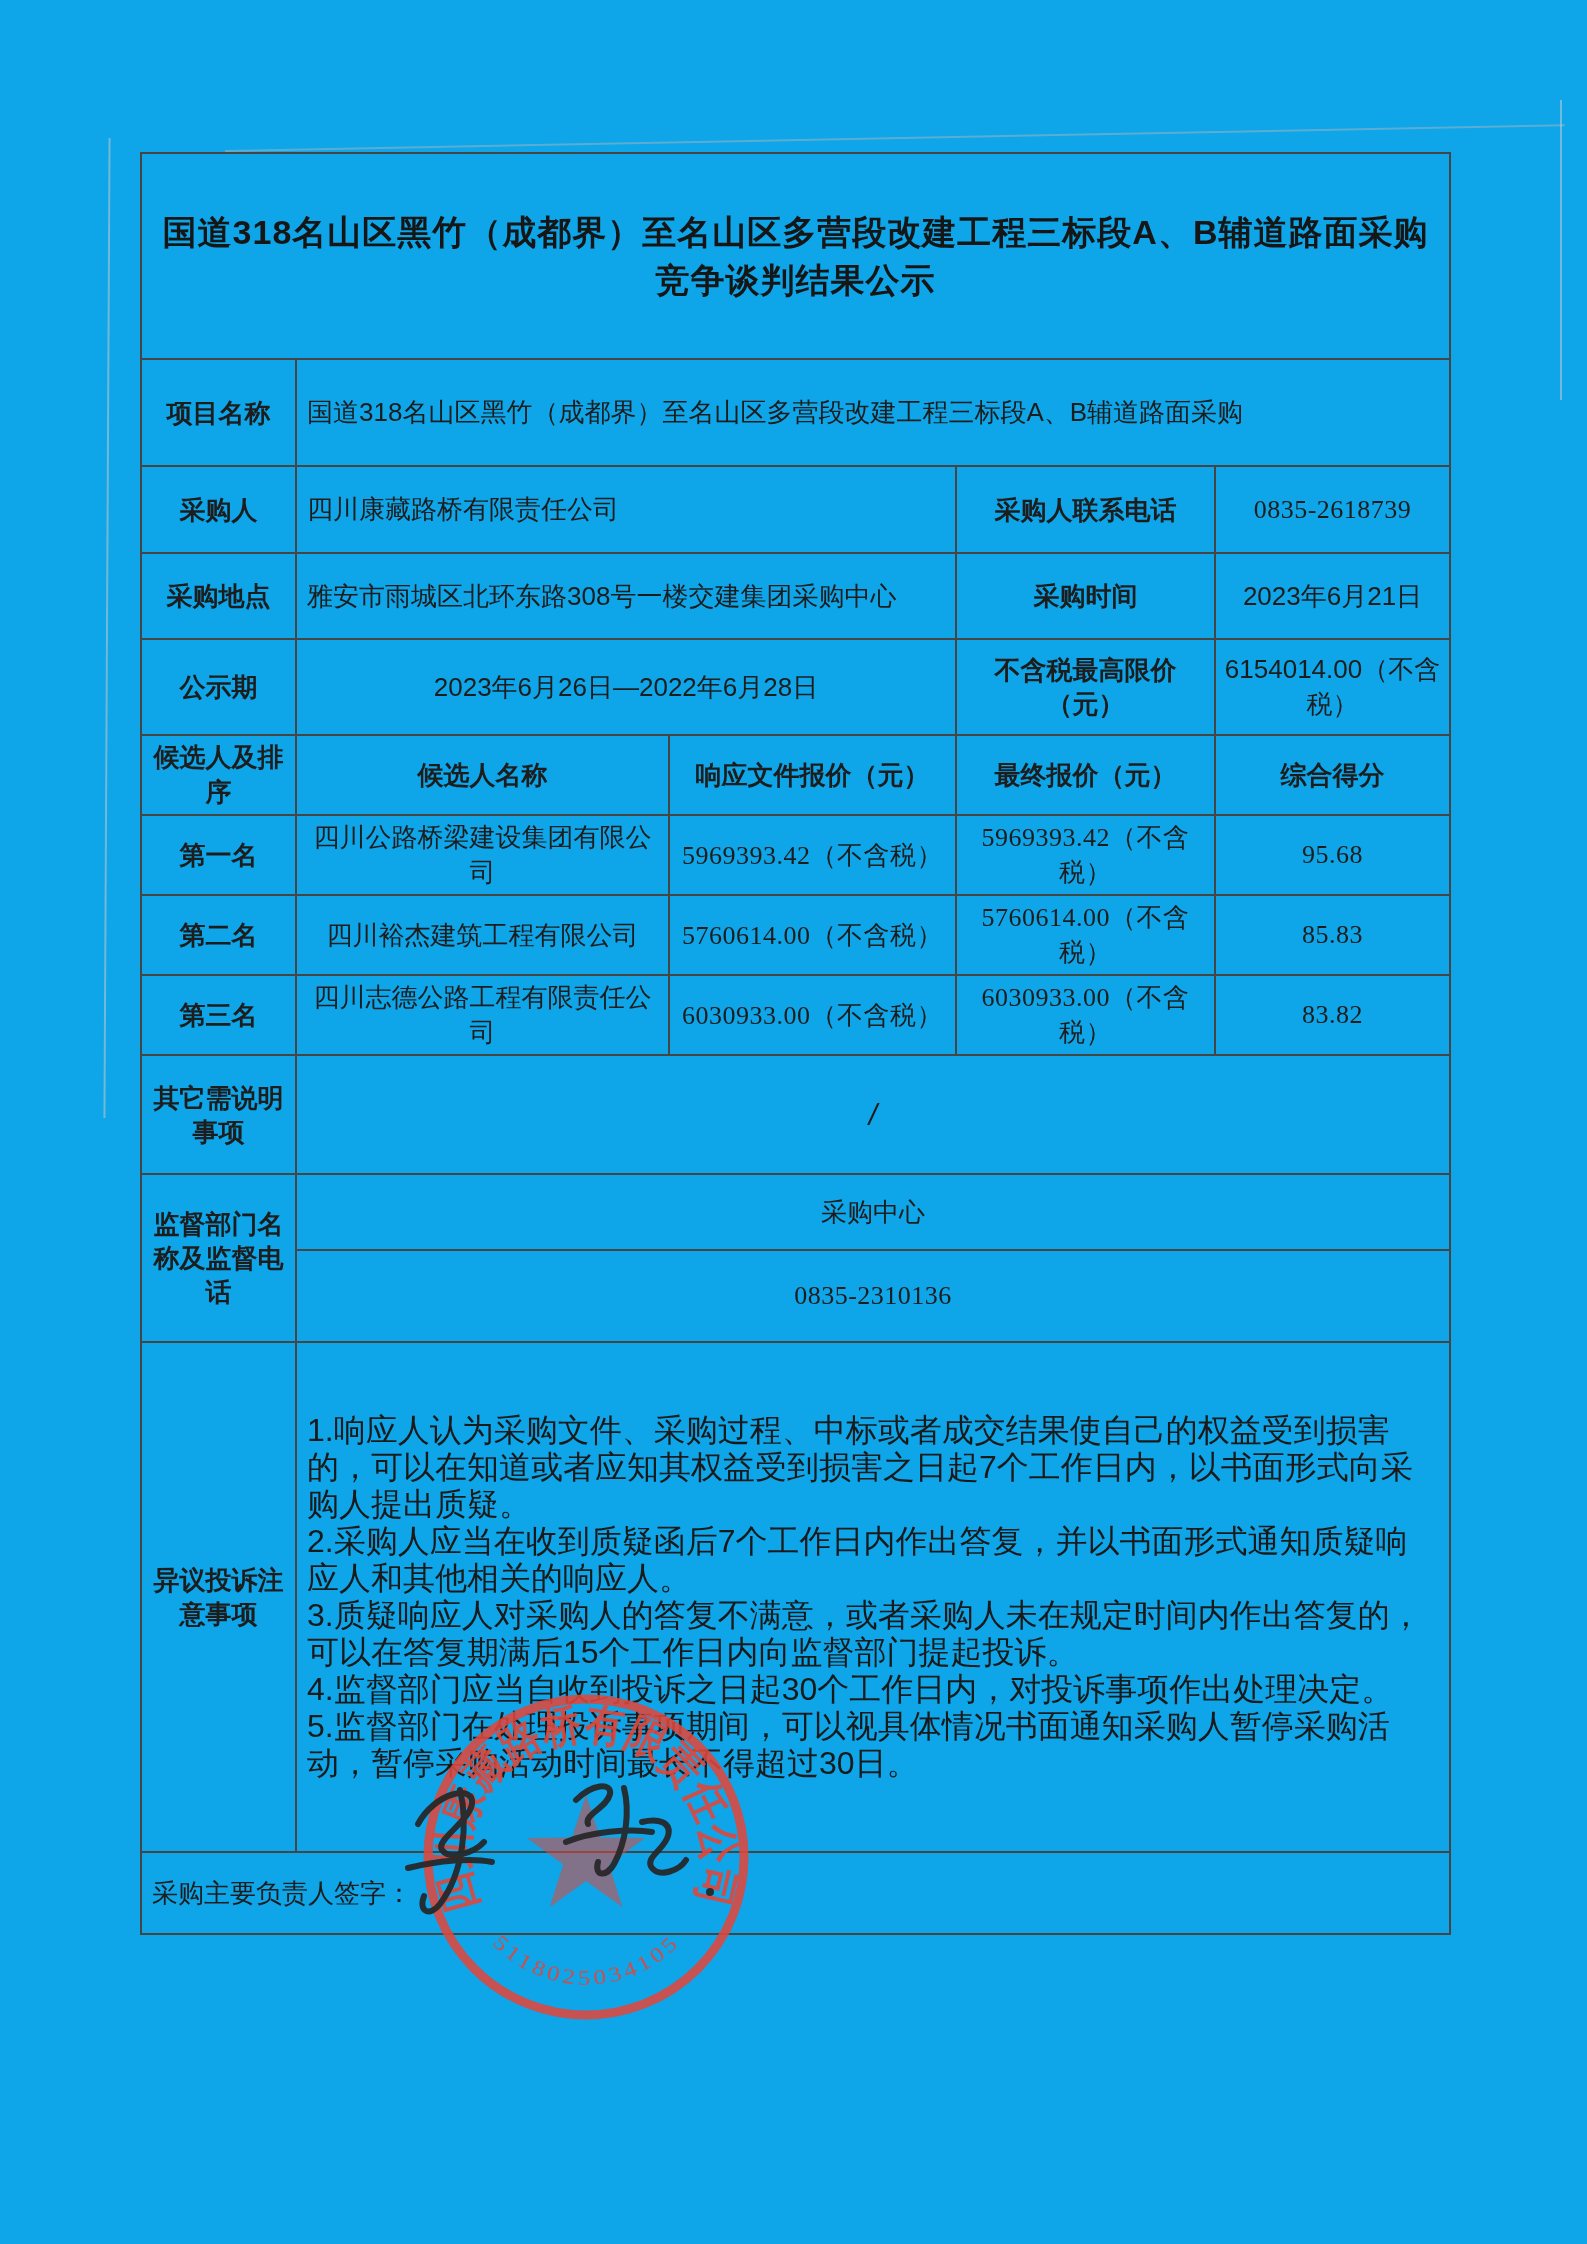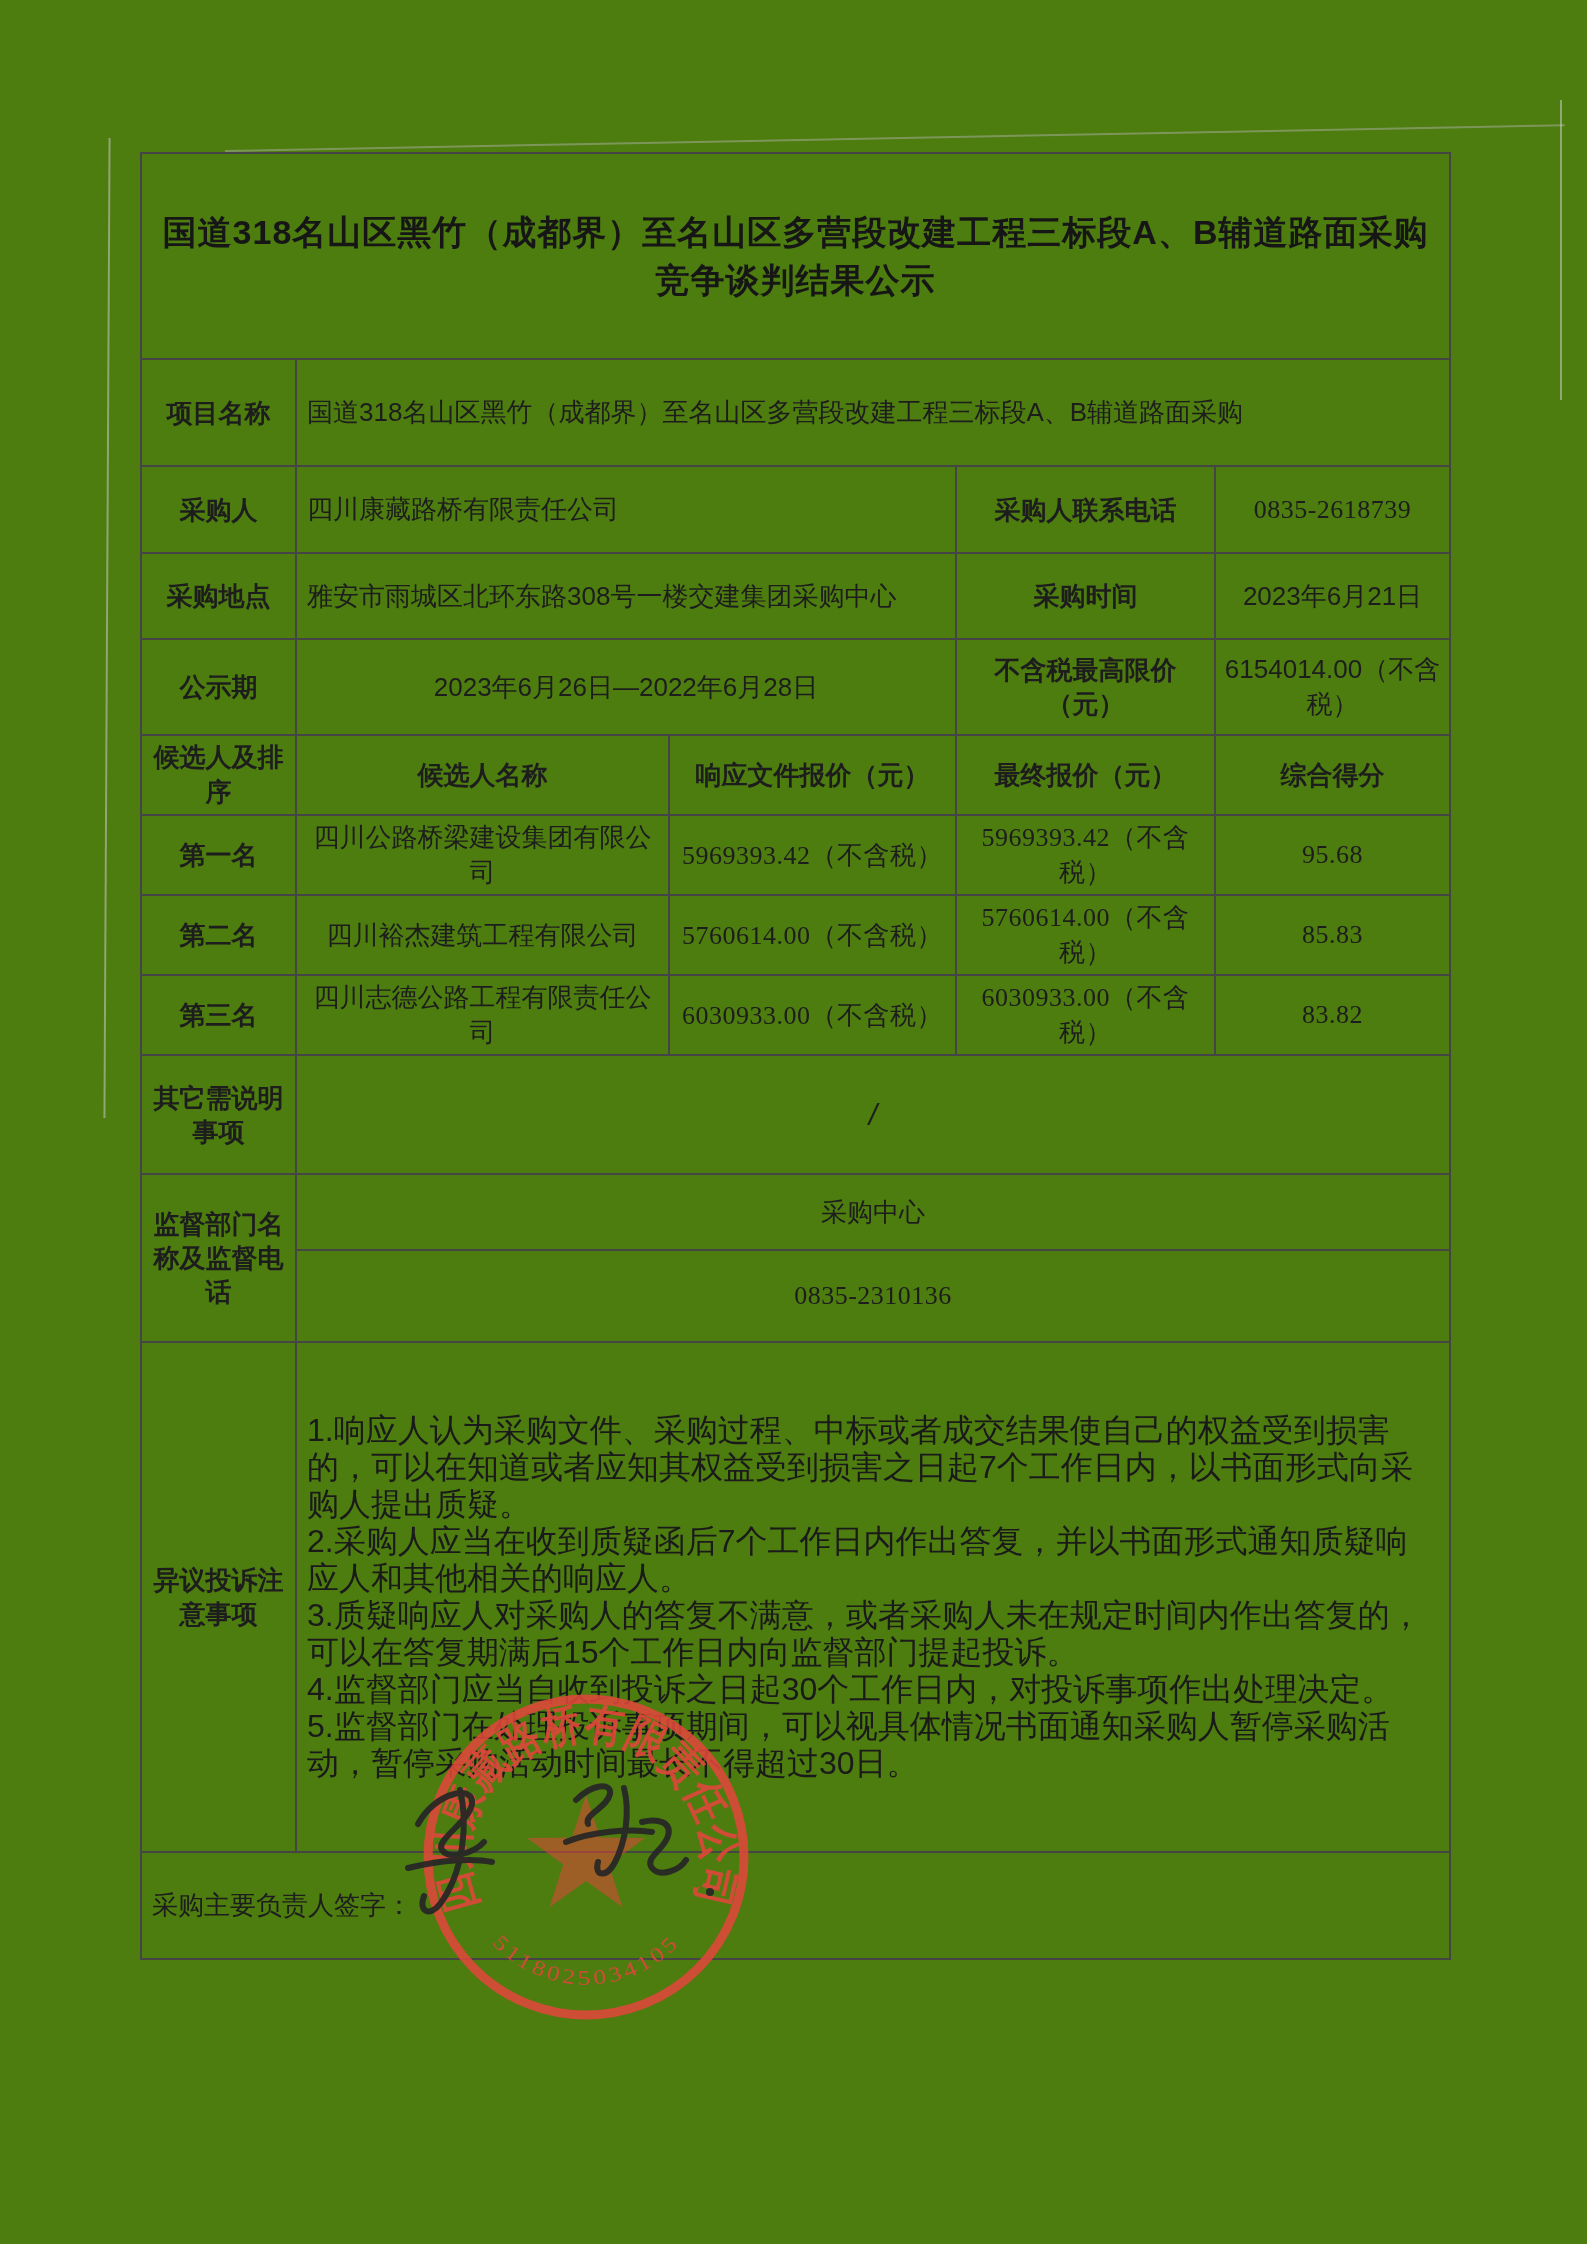--- a/index.html
+++ b/index.html
@@ -1,19 +1,19 @@
 <!DOCTYPE html>
 <html><head>
 <meta charset="utf-8">
 <style>
   html,body{margin:0;padding:0;background:#e9e9e9;}
   .page{
     position:relative;
     width:1587px;height:2244px;
-    background:#4d7c0f;
+    background:#0ea5e9;
     font-family:"Liberation Sans",sans-serif;
     color:#222;
     overflow:hidden;
   }
   
   .edge-left{position:absolute;left:106px;top:138px;width:2px;height:980px;background:#c9c9c9;opacity:.55;transform:rotate(.3deg);}
   .edge-top{position:absolute;left:225px;top:150px;width:1340px;height:2px;background:#b9b9b9;opacity:.45;transform:rotate(-1.1deg);transform-origin:left center;}
   .edge-right{position:absolute;left:1560px;top:100px;width:2px;height:300px;background:#d4d4d4;opacity:.5;}
 
   table.doc{
@@ -147,21 +147,21 @@
       <td class="lbl">异议投诉注意事项</td>
       <td colspan="4" class="objection-text">
         <div class="obj-line">1.响应人认为采购文件、采购过程、中标或者成交结果使自己的权益受到损害的，可以在知道或者应知其权益受到损害之日起7个工作日内，以书面形式向采购人提出质疑。</div>
         <div class="obj-line">2.采购人应当在收到质疑函后7个工作日内作出答复，并以书面形式通知质疑响应人和其他相关的响应人。</div>
         <div class="obj-line">3.质疑响应人对采购人的答复不满意，或者采购人未在规定时间内作出答复的，可以在答复期满后15个工作日内向监督部门提起投诉。</div>
         <div class="obj-line">4.监督部门应当自收到投诉之日起30个工作日内，对投诉事项作出处理决定。</div>
         <div class="obj-line">5.监督部门在处理投诉事项期间，可以视具体情况书面通知采购人暂停采购活动，暂停采购活动时间最长不得超过30日。</div>
       </td>
     </tr>
 
-    <tr style="height:107px">
+    <tr style="height:82px">
       <td colspan="5" class="sign-row">
         <span>采购主要负责人签字：</span>
       </td>
     </tr>
   </tbody>
     </table>
 
   <div class="stamp-layer">
     <svg width="490" height="440" viewBox="0 0 490 440">
 

